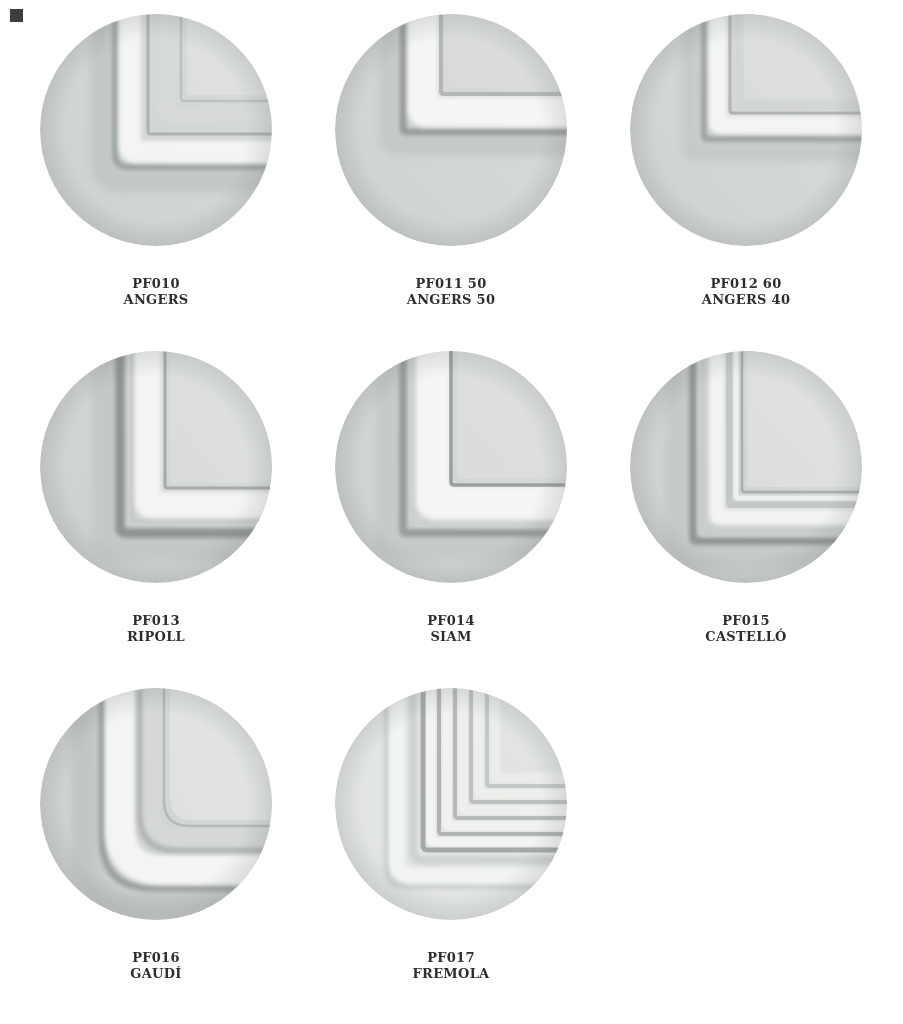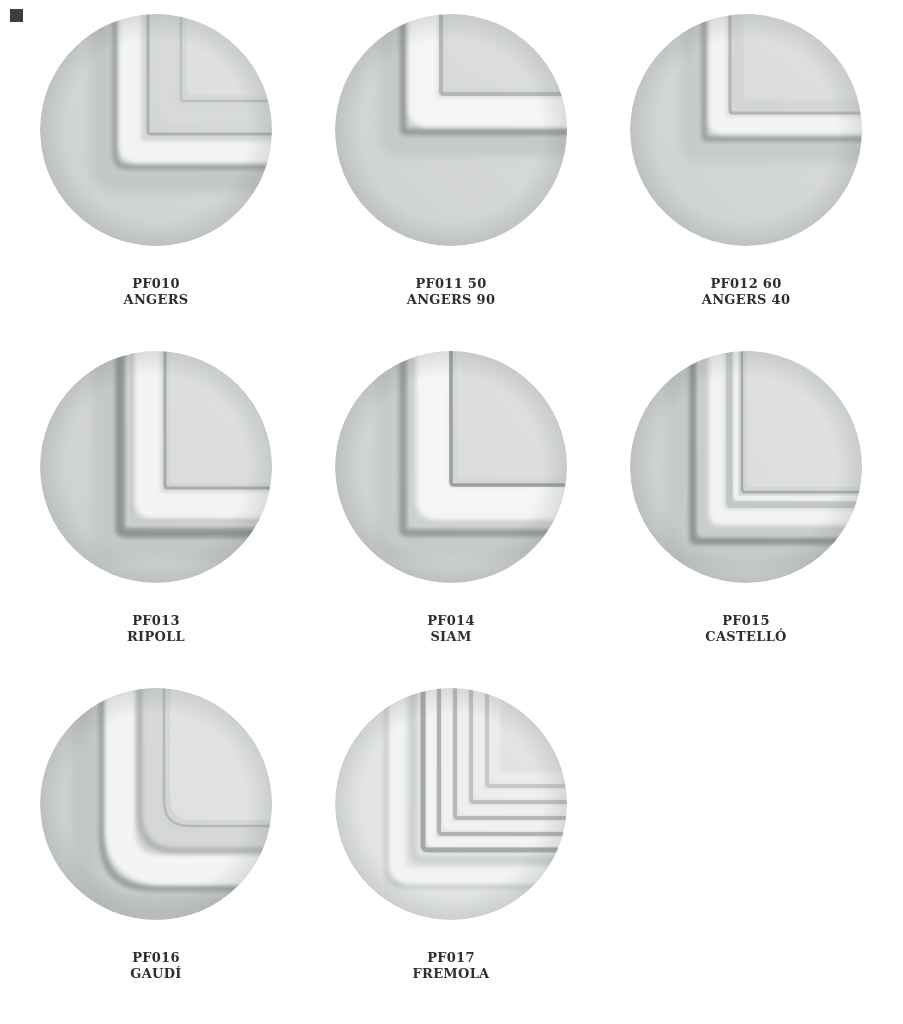--- a/index.html
+++ b/index.html
@@ -106,21 +106,21 @@
               <path d="M 54 -14 L 54 124.4 Q 54 132 61.6 132 L 246 132" fill="none" stroke="#c5c9c7" stroke-width="20" filter="url(#b3)"></path>
               <path d="M 68 -14 L 68 115 Q 68 118 71 118 L 246 118" fill="none" stroke="#959a98" stroke-width="7" filter="url(#b2)"></path>
               <path d="M 88 -14 L 88 95 Q 88 98 91 98 L 246 98" fill="none" stroke="#f5f6f4" stroke-width="30" filter="url(#b2)"></path>
               <path d="M 106 -14 L 106 77 Q 106 80 109 80 L 246 80" fill="none" stroke="#b3b7b5" stroke-width="4" filter="url(#b1)"></path>
               <rect width="232" height="232" fill="url(#vg1)"></rect>
             </g>
           </svg>
         </div>
         <figcaption class="caption">
           <div class="code">PF011 50</div>
-          <div class="pname">ANGERS 90</div>
+          <div class="pname">ANGERS 50</div>
         </figcaption>
       </figure>
       <figure class="tile">
         <div class="photo">
           <svg width="232" height="232" viewBox="0 0 232 232">
             <defs>
               <clipPath id="cl2">
                 <circle cx="116" cy="116" r="116"></circle>
               </clipPath>
               <linearGradient id="og2" x1="0" y1="1" x2="1" y2="0">

